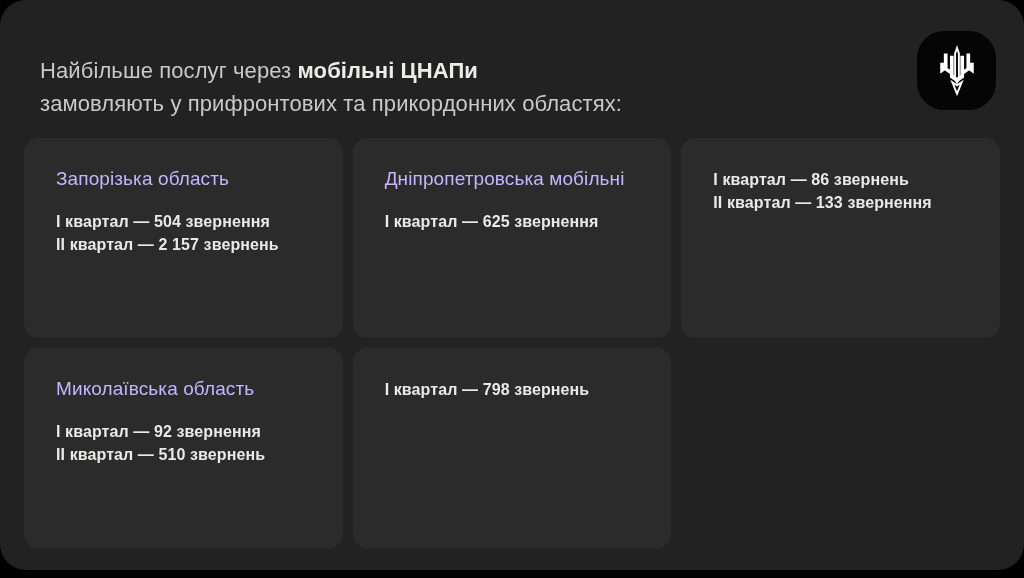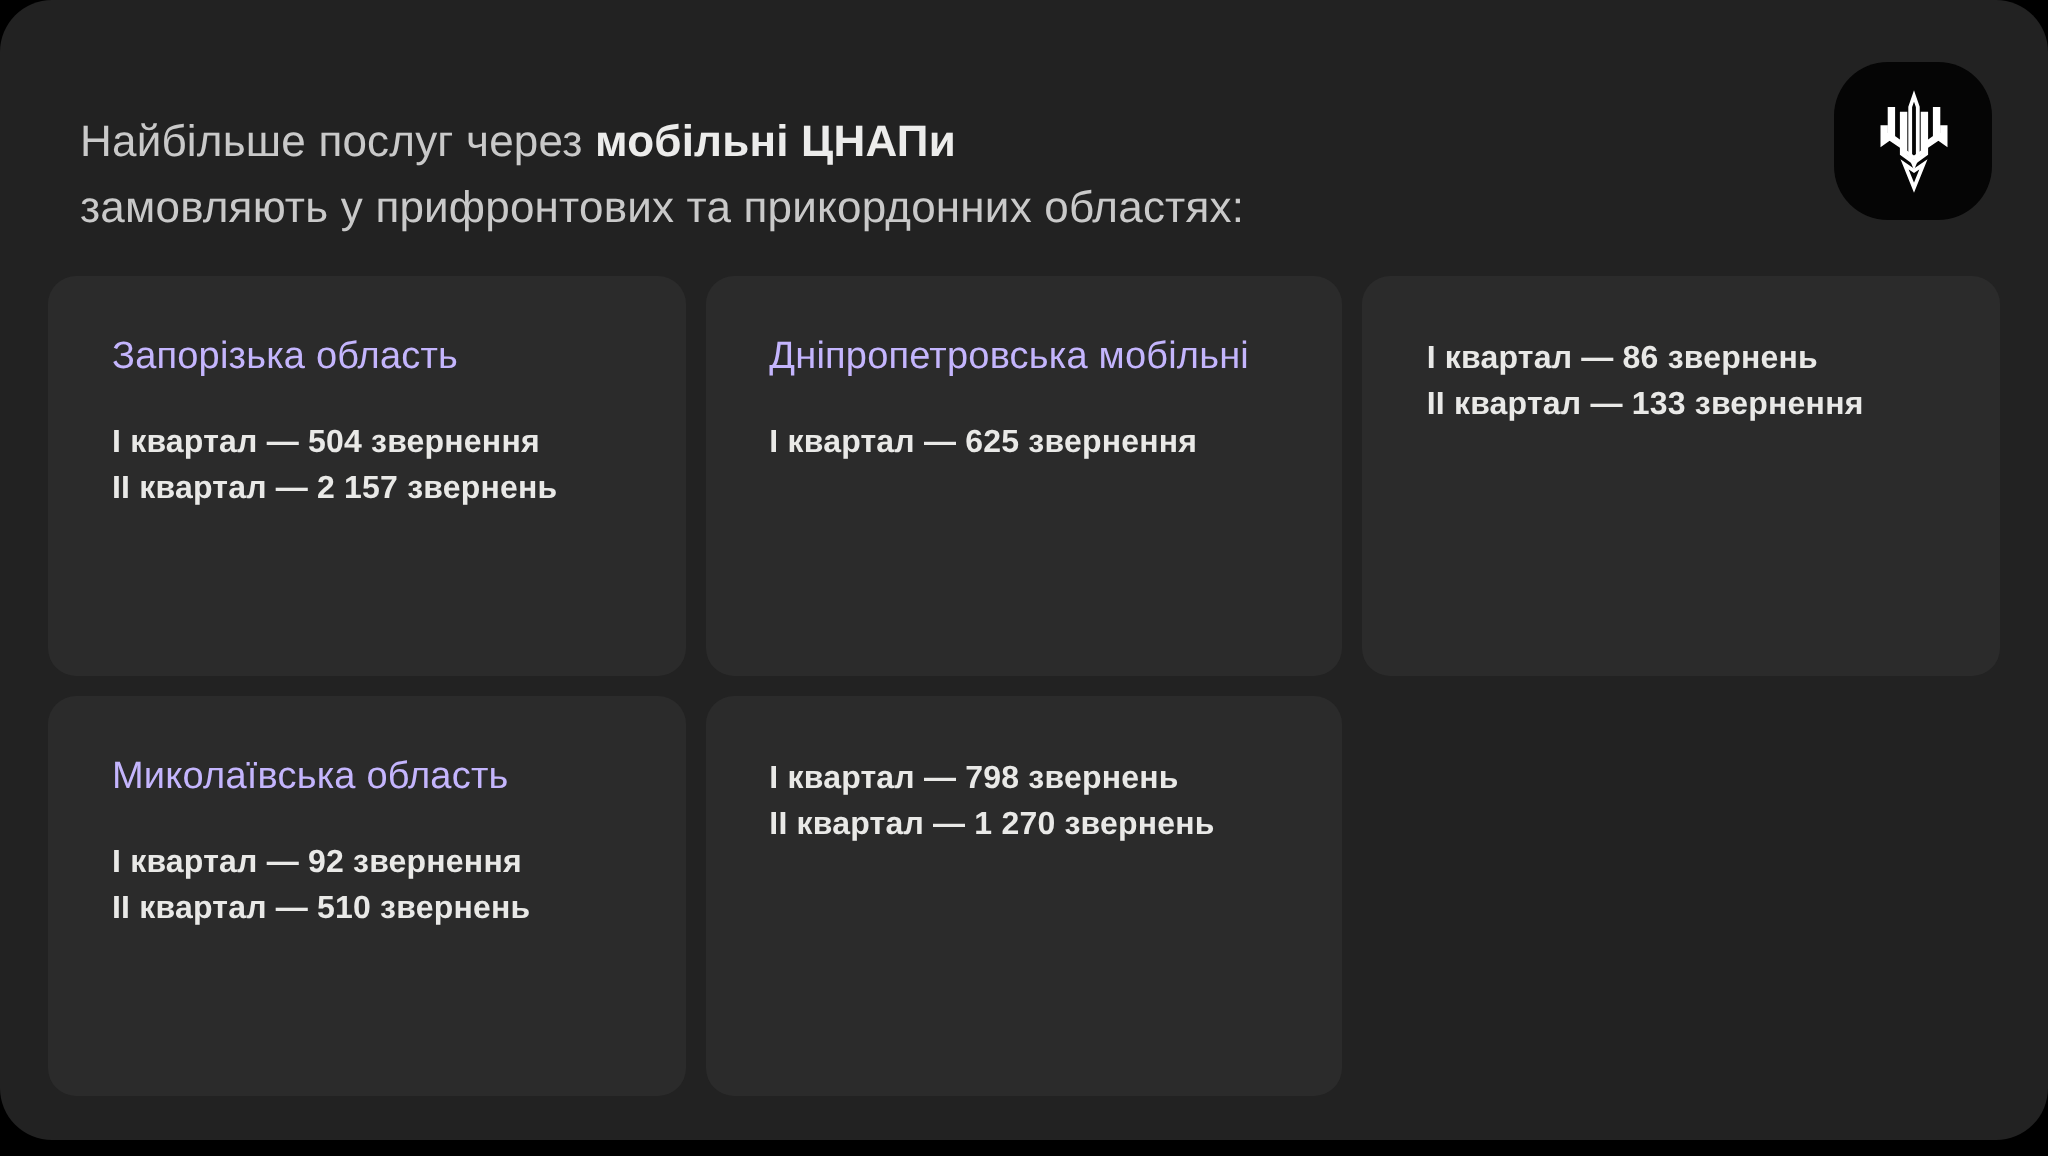--- a/index.html
+++ b/index.html
@@ -154,17 +154,16 @@
 
     <div class="region-card">
       <h2 class="region-title">Миколаївська область</h2>
       <p class="region-stat">I квартал — 92 звернення</p>
       <p class="region-stat">II квартал — 510 звернень</p>
     </div>
 
 
     <div class="region-card">
       <p class="region-stat">I квартал — 798 звернень</p>
-      <p class="region-stat">II квартал — 1 270 звернень</p>
     </div>
 
   </div>
 </div>
 
 </body></html>

